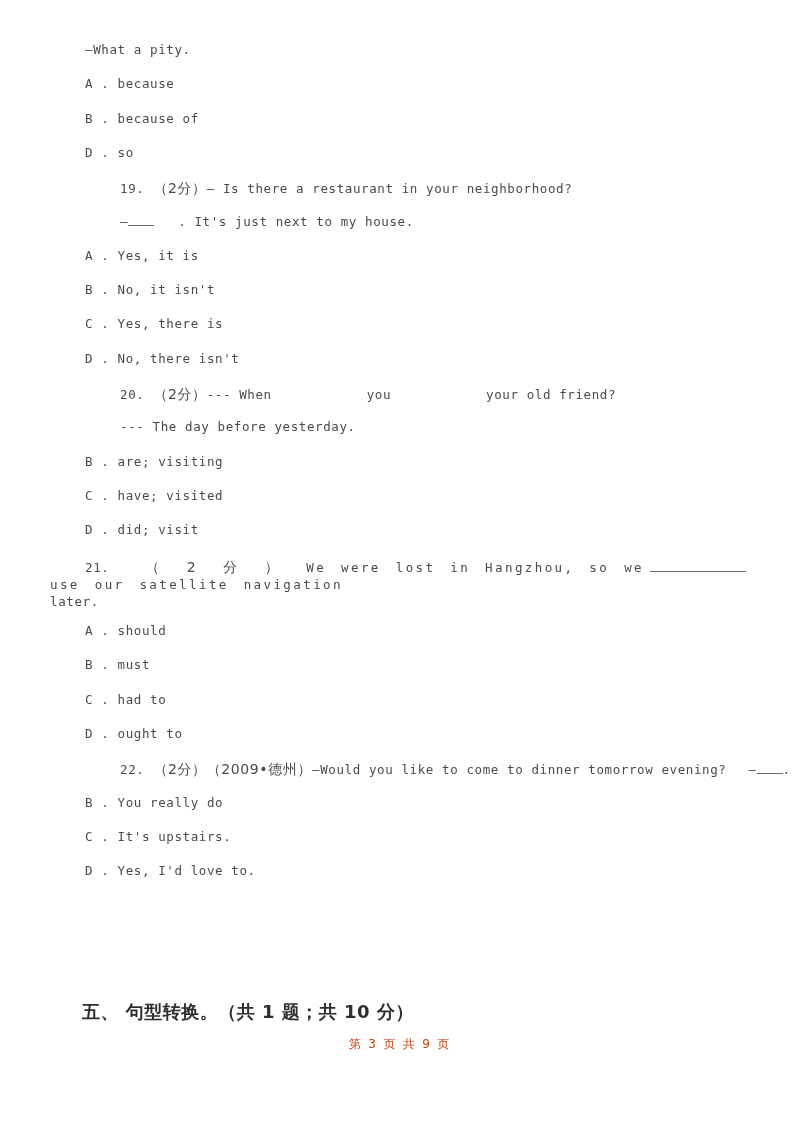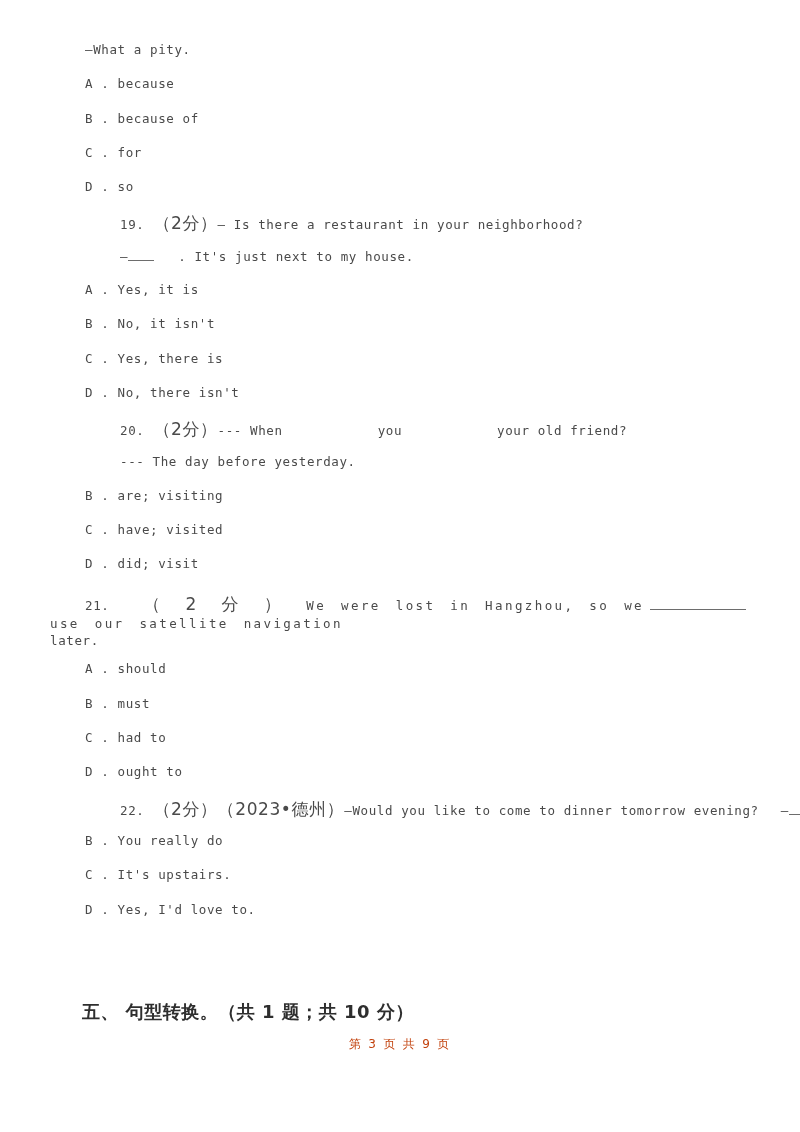--- a/index.html
+++ b/index.html
@@ -50,21 +50,21 @@
     letter-spacing: 0.6px;
     color: #4a4a4a;
     margin-bottom: 12px;
     text-align: justify;
     text-align-last: left;
     padding-left: 0;
   }
 
   .opt { padding-left: 35px; }
 
-  .zh { font-family: "DejaVu Sans", "Liberation Sans", sans-serif; font-size: 17px; }
+  .zh { font-family: "DejaVu Sans", "Liberation Sans", sans-serif; font-size: 14px; }
   .gapL { display: inline-block; width: 95px; }
 
   .blank-long {
     display: inline-block;
     width: 96px;
     border-bottom: 1px solid #6d6d6d;
     height: 11px;
     vertical-align: baseline;
   }
   .blank-short {
@@ -111,21 +111,20 @@
 </head>
 <body>
 
 <div class="page">
 
   <div class="content">
 
     <div class="line">—What a pity.</div>
     <div class="line opt" style="padding-left:35px">A . because</div>
     <div class="line opt" style="padding-left:35px">B . because of</div>
-    <div class="line opt" style="padding-left:35px">C . for</div>
     <div class="line opt" style="padding-left:35px">D . so</div>
 
     <div class="line"><span style="display:inline-block;width:35px"></span><span>19.</span><span style="display:inline-block;width:9px"></span><span class="zh">（2分）</span><span>— Is there a restaurant in your neighborhood?</span></div>
 
     <div class="line"><span style="display:inline-block;width:35px"></span><span>—</span><span class="blank-short"></span><span style="display:inline-block;width:24px"></span><span>. It's just next to my house.</span></div>
 
     <div class="line opt">A . Yes, it is</div>
     <div class="line opt">B . No, it isn't</div>
     <div class="line opt">C . Yes, there is</div>
     <div class="line opt">D . No, there isn't</div>
@@ -138,21 +137,21 @@
     <div class="line opt">C . have; visited</div>
     <div class="line opt">D . did; visit</div>
 
     <div class="qline" style="margin-bottom:14px"><span style="display:inline-block;width:35px"></span><span>21.</span><span style="display:inline-block;width:9px"></span><span class="zh">（2分）</span><span class="spread">We were lost in Hangzhou, so we</span><span style="display:inline-block;width:6px"></span><span class="blank-long"></span><span style="display:inline-block;width:6px"></span><span class="spread">use our satellite navigation</span><br><span>later.</span></div>
 
     <div class="line opt">A . should</div>
     <div class="line opt">B . must</div>
     <div class="line opt">C . had to</div>
     <div class="line opt">D . ought to</div>
 
-    <div class="line"><span style="display:inline-block;width:35px"></span><span>22.</span><span style="display:inline-block;width:9px"></span><span class="zh">（2分）</span><span class="zh">（2023•德州）</span><span>—Would you like to come to dinner tomorrow evening?</span><span style="display:inline-block;width:22px"></span><span>—</span><span class="blank-short"></span><span>.</span></div>
+    <div class="line"><span style="display:inline-block;width:35px"></span><span>22.</span><span style="display:inline-block;width:9px"></span><span class="zh">（2分）</span><span class="zh">（2009•德州）</span><span>—Would you like to come to dinner tomorrow evening?</span><span style="display:inline-block;width:22px"></span><span>—</span><span class="blank-short"></span><span>.</span></div>
 
     <div class="line opt">B . You really do</div>
     <div class="line opt">C . It's upstairs.</div>
     <div class="line opt">D . Yes, I'd love to.</div>
 
   </div>
 
   <div class="section-head">五、 句型转换。（共 1 题；共 10 分）</div>
 
   <div class="footer">第 3 页 共 9 页</div>

